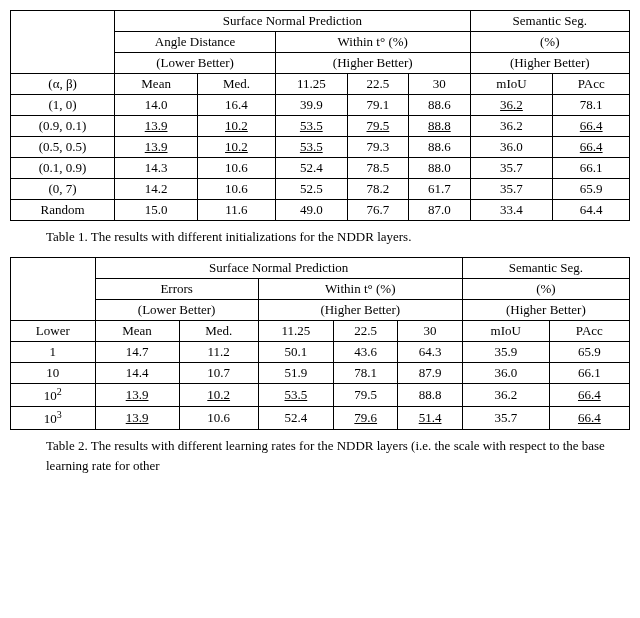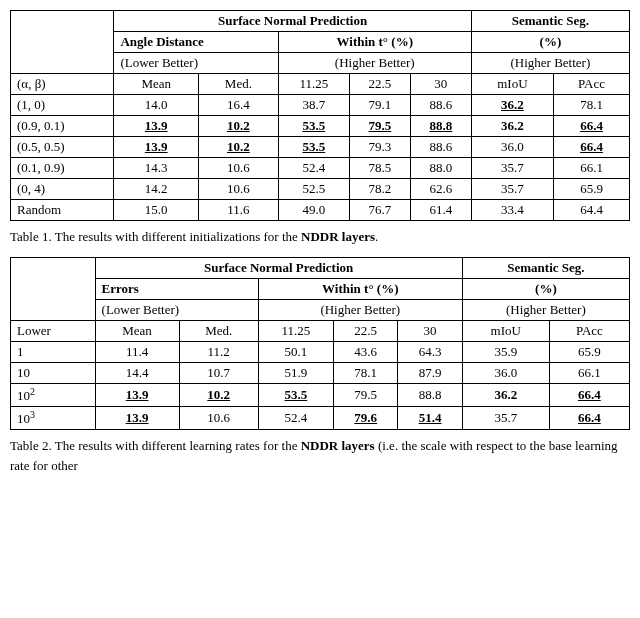--- a/index.html
+++ b/index.html
@@ -16,28 +16,29 @@
       width: 100%;
       margin-bottom: 6px;
     }
     td, th {
       border: 1px solid #000;
       padding: 2px 6px;
       text-align: center;
       white-space: nowrap;
     }
     td:first-child {
-      text-align: left;
-    }
-    .bold { font-weight: bold; }
+      text-align: center;
+    }
+    .bold { font-weight: normal; }
     .underline { text-decoration: underline; }
     .caption {
       font-size: 13px;
       margin-bottom: 10px;
       line-height: 1.5;
+      margin-left: 36px;
     }
     sup { font-size: 10px; }
   </style>
 </head>
 <body>
 
 <table>
   <thead>
     <tr>
       <td rowspan="3" style="border-right:1px solid #000;"></td>
@@ -63,21 +64,21 @@
       <td>30</td>
       <td>mIoU</td>
       <td>PAcc</td>
     </tr>
   </thead>
   <tbody>
     <tr>
       <td>(1, 0)</td>
       <td>14.0</td>
       <td>16.4</td>
-      <td>38.7</td>
+      <td>39.9</td>
       <td>79.1</td>
       <td>88.6</td>
       <td class="bold underline">36.2</td>
       <td>78.1</td>
     </tr>
     <tr>
       <td>(0.9, 0.1)</td>
       <td class="bold underline">13.9</td>
       <td class="bold underline">10.2</td>
       <td class="bold underline">53.5</td>
@@ -100,36 +101,36 @@
       <td>(0.1, 0.9)</td>
       <td>14.3</td>
       <td>10.6</td>
       <td>52.4</td>
       <td>78.5</td>
       <td>88.0</td>
       <td>35.7</td>
       <td>66.1</td>
     </tr>
     <tr>
-      <td>(0, 4)</td>
+      <td>(0, 7)</td>
       <td>14.2</td>
       <td>10.6</td>
       <td>52.5</td>
       <td>78.2</td>
-      <td>62.6</td>
+      <td>61.7</td>
       <td>35.7</td>
       <td>65.9</td>
     </tr>
     <tr>
       <td>Random</td>
       <td>15.0</td>
       <td>11.6</td>
       <td>49.0</td>
       <td>76.7</td>
-      <td>61.4</td>
+      <td>87.0</td>
       <td>33.4</td>
       <td>64.4</td>
     </tr>
   </tbody>
 </table>
 
 <div class="caption">
   Table 1. The results with different initializations for the <span class="bold">NDDR layers</span>.
 </div>
 
@@ -157,21 +158,21 @@
       <td>11.25</td>
       <td>22.5</td>
       <td>30</td>
       <td>mIoU</td>
       <td>PAcc</td>
     </tr>
   </thead>
   <tbody>
     <tr>
       <td>1</td>
-      <td>11.4</td>
+      <td>14.7</td>
       <td>11.2</td>
       <td>50.1</td>
       <td>43.6</td>
       <td>64.3</td>
       <td>35.9</td>
       <td>65.9</td>
     </tr>
     <tr>
       <td>10</td>
       <td>14.4</td>

